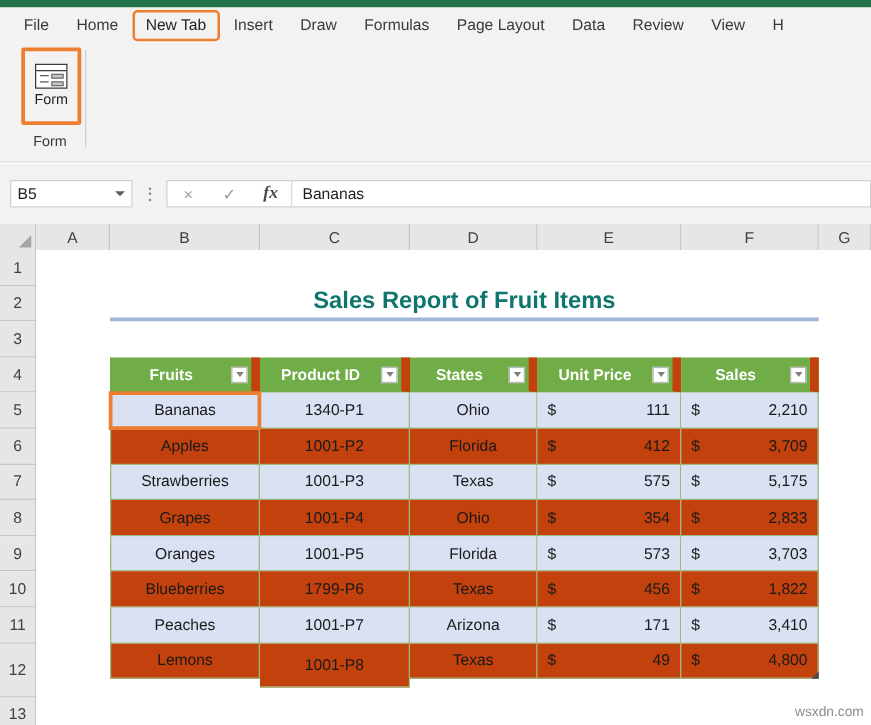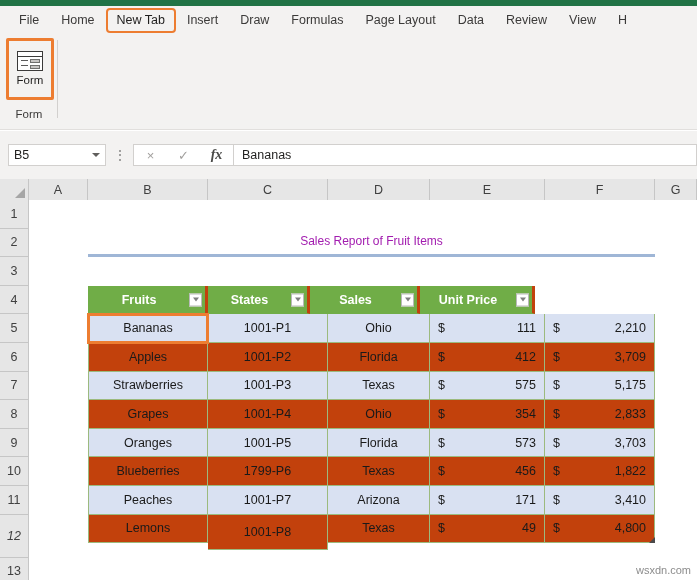--- a/index.html
+++ b/index.html
@@ -37,21 +37,21 @@
   }
   .rtab.clipped { overflow: hidden; }
 
   
   .ribbon-body {
     position: absolute; left: 0; top: 34px; width: 697px; height: 96px;
     background: #f3f2f1;
     border-bottom: 1px solid #e1dfdd;
   }
   .ribbon-group {
-    position: absolute; left: 0; top: 0; width: 58px; height: 96px;
+    position: absolute; left: 11px; top: 0; width: 58px; height: 96px;
   }
   .form-btn {
     position: absolute; left: 6px; top: 4px;
     width: 48px; height: 62px;
     border: 3px solid #ED7D31;
     border-radius: 2px;
     background: #f3f2f1;
     display: flex; flex-direction: column; align-items: center; justify-content: center;
   }
   .form-icon {
@@ -161,40 +161,40 @@
     border-right: 1px solid #c6c6c6;
     display: flex; align-items: center; justify-content: center;
     font-size: 12.5px; color: #404040;
   }
   .sheet-area { position: absolute; left: 29px; top: 21px; width: 668px; height: 380px; background: #fff; }
 
   
   .report-title {
     position: absolute;
     display: flex; align-items: center; justify-content: center;
-    font-size: 12px; font-weight: normal; color: #a21caf;
+    font-size: 19px; font-weight: bold; color: #0f766e;
     border-bottom: 3px solid #9fb6d6;
   }
 
   
   .xltable { position: absolute; }
   .xlrow { display: flex; }
   .xlcell {
     border-right: 1px solid #9cba7e;
     border-bottom: 1px solid #9cba7e;
     display: flex; align-items: center;
     font-size: 12.5px; color: #1a1a1a;
     overflow: hidden; white-space: nowrap;
     position: relative;
   }
   .xlcell.first { border-left: 1px solid #9cba7e; }
   .hdr-row .xlcell {
     background: #70AD47;
     color: #ffffff; font-weight: bold;
-    border-right: 3px solid #c2410c;
+    border-right: 7px solid #c2410c;
     border-bottom: 1px solid #70AD47;
     justify-content: center;
     padding-right: 16px;
   }
   .hdr-row .xlcell.first { border-left: 1px solid #70AD47; }
   .filter-btn {
     position: absolute; right: 3px; top: 50%; transform: translateY(-50%);
     width: 13px; height: 13px;
     background: #ffffff;
     border: 1px solid #b9b9b9;
@@ -309,51 +309,55 @@
         <div class="rowh" style="height: 28.6px;">2</div>
         <div class="rowh" style="height: 28.6px;">3</div>
         <div class="rowh" style="height: 28.6px;">4</div>
         <div class="rowh" style="height: 28.6px;">5</div>
         <div class="rowh" style="height: 28.6px;">6</div>
         <div class="rowh" style="height: 28.6px;">7</div>
         <div class="rowh" style="height: 28.6px;">8</div>
         <div class="rowh" style="height: 28.6px;">9</div>
         <div class="rowh" style="height: 28.6px;">10</div>
         <div class="rowh" style="height: 28.6px;">11</div>
-        <div class="rowh" style="height: 43px; font-style: italic;">12</div>
+        <div class="rowh" style="height: 43px;">12</div>
         <div class="rowh" style="height: 28.6px;">13</div>
       </div>
 
     <div class="sheet-area">
       <div class="report-title" id="report-title" style="left: 59px; top: 28.6px; width: 567px; height: 28.6px;">Sales Report of Fruit Items</div>
       <div class="xltable" id="xltable" style="left: 59px; top: 85.8px; width: 567px;">
           <div class="xlrow hdr-row">
             <div class="xlcell first" style="width: 120px; height: 28.6px;">
               <span>Fruits</span>
               <span class="filter-btn"></span>
             </div>
+            <div class="xlcell" style="width: 120px; height: 28.6px;">
+              <span>Product ID</span>
+              <span class="filter-btn"></span>
+            </div>
             <div class="xlcell" style="width: 102px; height: 28.6px;">
               <span>States</span>
               <span class="filter-btn"></span>
             </div>
+            <div class="xlcell" style="width: 115px; height: 28.6px;">
+              <span>Unit Price</span>
+              <span class="filter-btn"></span>
+            </div>
             <div class="xlcell" style="width: 110px; height: 28.6px;">
               <span>Sales</span>
               <span class="filter-btn"></span>
             </div>
-            <div class="xlcell" style="width: 115px; height: 28.6px;">
-              <span>Unit Price</span>
-              <span class="filter-btn"></span>
-            </div>
           </div>
           <div class="xlrow">
             <div class="xlcell band-a first c-center" style="width: 120px; height: 28.6px;">
               <span>Bananas</span>
             </div>
             <div class="xlcell band-a c-center" style="width: 120px; height: 28.6px;">
-              <span>1001-P1</span>
+              <span>1340-P1</span>
             </div>
             <div class="xlcell band-a c-center" style="width: 102px; height: 28.6px;">
               <span>Ohio</span>
             </div>
             <div class="xlcell band-a" style="width: 115px; height: 28.6px;">
               <div class="money">
                 <span class="sym">$</span>
                 <span class="amt">111</span>
               </div>
             </div>

